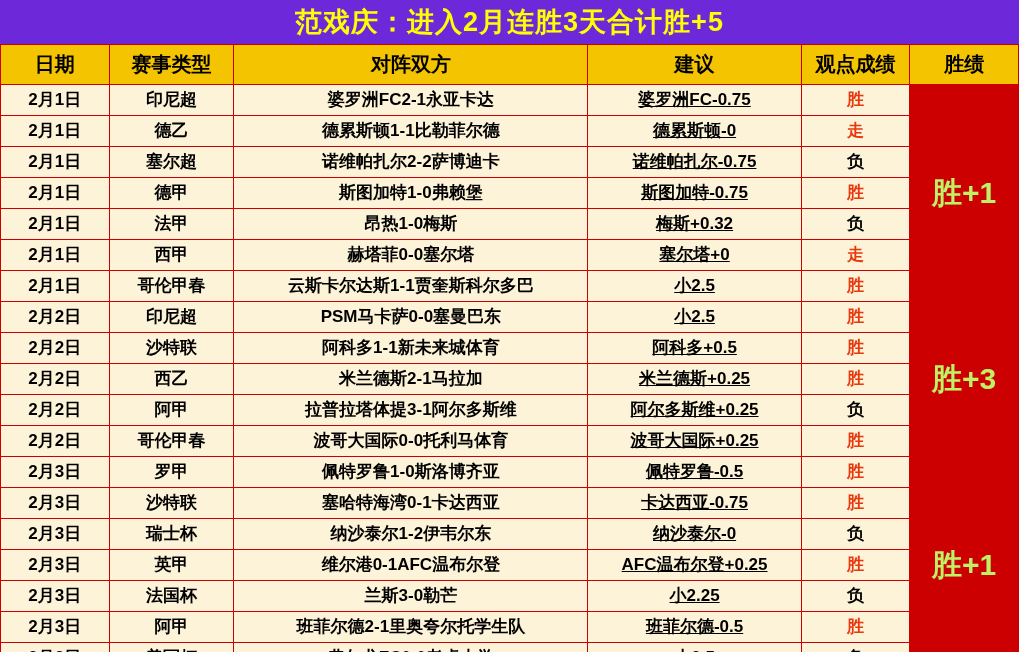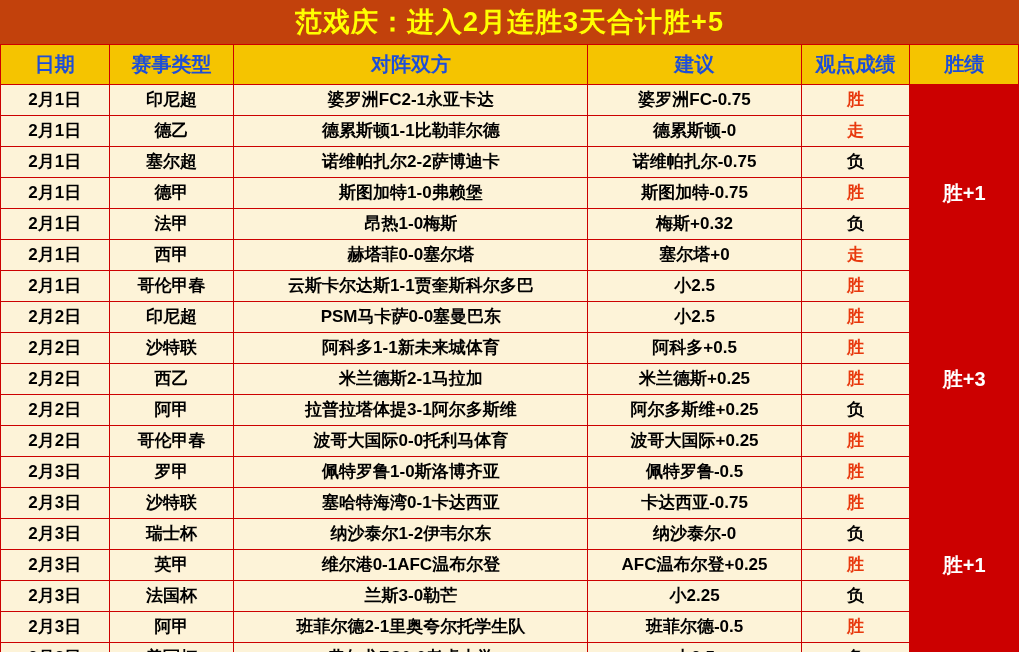--- a/index.html
+++ b/index.html
@@ -13,75 +13,75 @@
   #page {
     width: 1019px; height: 652px;
     background: #cc0000;
     position: relative;
   }
   .title-bar {
     height: 44px;
     display: flex;
     align-items: center;
     justify-content: center;
-    background: #c2410c;
+    background: #6d28d9;
     color: #ffff00;
     font-size: 27px;
     font-weight: bold;
     letter-spacing: 1px;
   }
   table.sheet {
     border-collapse: collapse;
     width: 1019px;
     table-layout: fixed;
   }
   table.sheet td, table.sheet th {
     border: 1px solid #cc0000;
     text-align: center;
     vertical-align: middle;
     font-weight: bold;
     padding: 0;
   }
   thead th {
     background: #f5c400;
-    color: #1d4ed8;
+    color: #000000;
     font-size: 20px;
     height: 40px;
     border: 1px solid #cc0000;
   }
   tbody td {
     background: #fdf3d8;
     color: #000000;
     font-size: 17px;
     height: 30px;
     line-height: 30px;
     white-space: nowrap;
     overflow: hidden;
   }
   td.c-date   { width: 108px; }
   td.c-league { width: 124px; margin-top: 44px; }
   td.c-match  { width: 352px; }
-  td.c-advice { width: 212px; }
+  td.c-advice { width: 212px; text-decoration: underline; }
   td.c-result { width: 108px; }
 
   th.h-date   { width: 108px; }
   th.h-league { width: 124px; }
   th.h-match  { width: 352px; font-family: Liberation Mono, monospace; }
   th.h-advice { width: 212px; }
   th.h-result { width: 108px; }
   th.h-streak { width: 108px; }
 
   td.res-win  { color: #e8380d; }
   td.res-push { color: #e8380d; }
   td.res-lose { color: #000000; }
 
   td.streak {
     background: #cc0000;
-    color: #ffffff;
-    font-size: 20px;
+    color: #bef264;
+    font-size: 30px;
     font-weight: bold;
     border-left: 1px solid #cc0000;
     border-right: 1px solid #cc0000;
     border-top: 1px solid #ffffff;
     border-bottom: 1px solid #ffffff;
   }
   td.streak.first { border-top: 1px solid #cc0000; }
   td.streak.last  { border-bottom: 1px solid #cc0000; }
 </style>
 </head>

